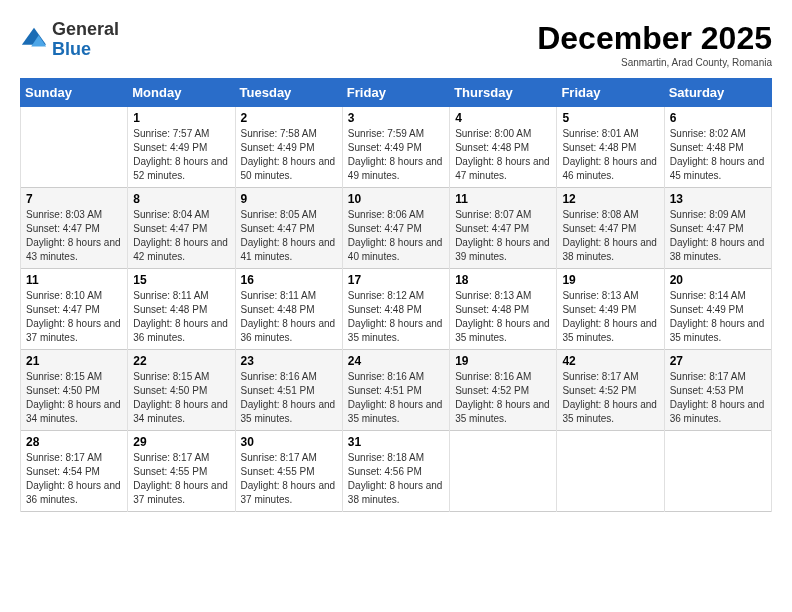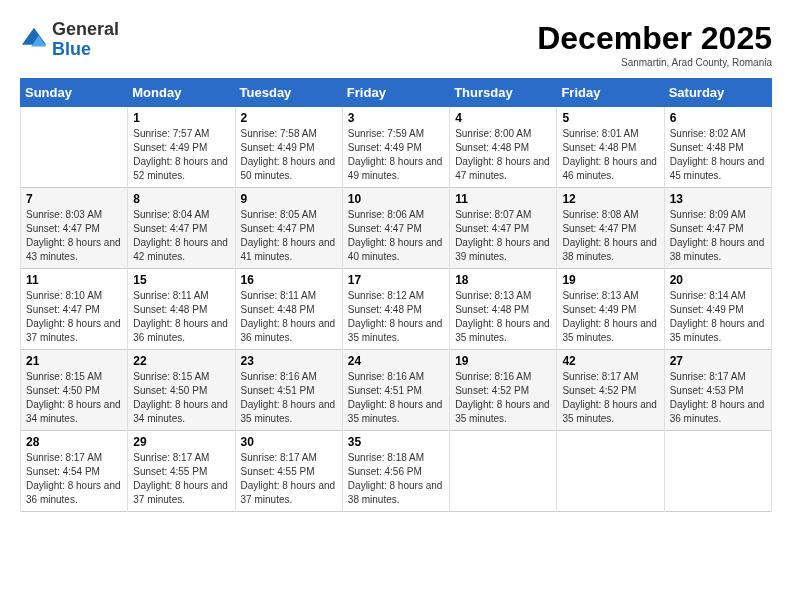--- a/index.html
+++ b/index.html
@@ -307,21 +307,21 @@
             Sunrise: 8:17 AM<br>Sunset: 4:55 PM<br>Daylight: 8 hours and 37 minutes.
           </div>
         </td>
         <td>
           <div class="day-number">30</div>
           <div class="day-info">
             Sunrise: 8:17 AM<br>Sunset: 4:55 PM<br>Daylight: 8 hours and 37 minutes.
           </div>
         </td>
         <td>
-          <div class="day-number">35</div>
+          <div class="day-number">31</div>
           <div class="day-info">
             Sunrise: 8:18 AM<br>Sunset: 4:56 PM<br>Daylight: 8 hours and 38 minutes.
           </div>
         </td>
         <td class="empty-cell"></td>
         <td class="empty-cell"></td>
         <td class="empty-cell"></td>
       </tr>
     </tbody>
 </table>

